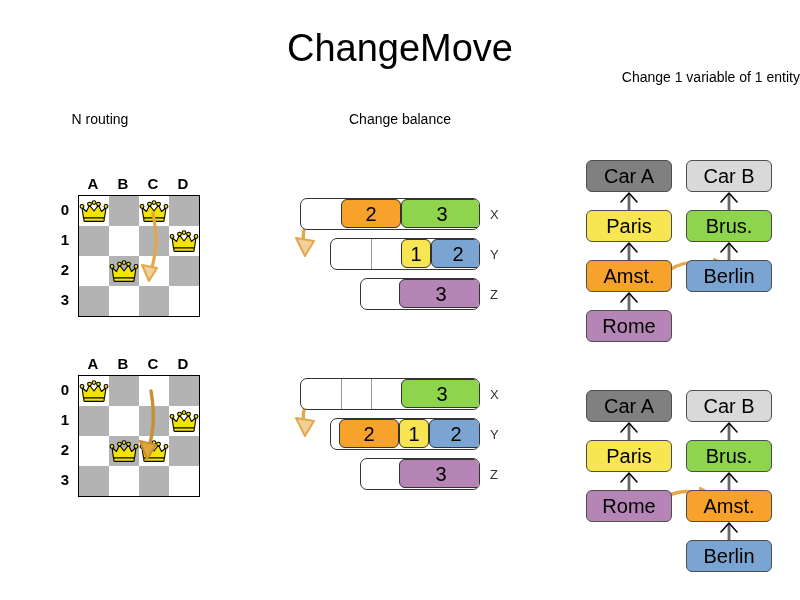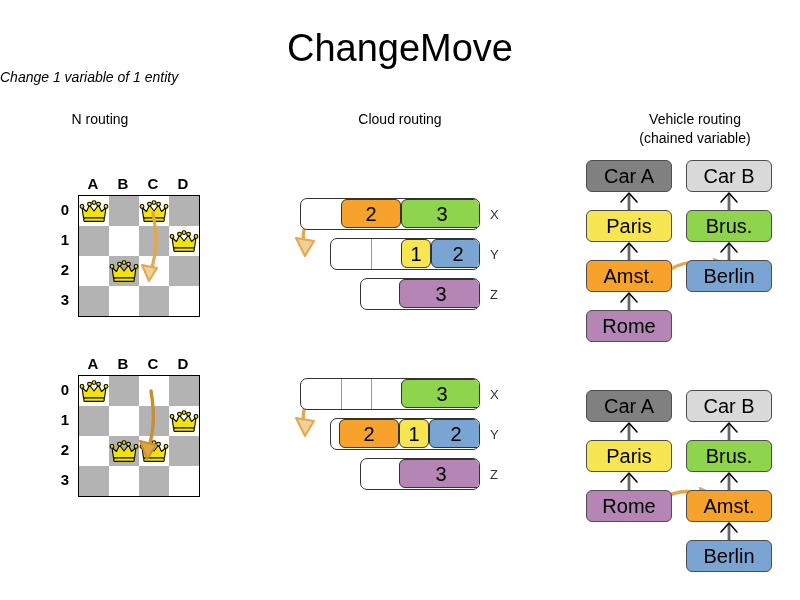--- a/index.html
+++ b/index.html
@@ -10,22 +10,22 @@
   }
   .stage{position:absolute;left:0;top:0;width:800px;height:600px;}
   .abs{position:absolute;}
 
   
   #page-title{
     left:0;top:26px;width:800px;text-align:center;
     font-size:38px;line-height:44px;font-weight:400;letter-spacing:0px;
   }
   #page-subtitle{
-    left:0;top:68px;width:800px;text-align:left;
-    font-size:14px;line-height:18px;font-style:italic;
+    left:0;top:68px;width:800px;text-align:right;
+    font-size:14px;line-height:18px;
   }
   .section-title{
     text-align:center;font-size:14px;line-height:19px;
   }
   #title-nqueens{left:10px;top:110px;width:180px;}
   #title-cloud{left:310px;top:110px;width:180px;}
   #title-vrp{left:605px;top:110px;width:180px;}
 
   
   .board-wrap{width:160px;height:160px;}
@@ -81,25 +81,21 @@
 </style>
 </head>
 <body>
 
 <div class="stage">
 
   <div class="abs" id="page-title">ChangeMove</div>
   <div class="abs" id="page-subtitle">Change 1 variable of 1 entity</div>
 
   <div class="abs section-title" id="title-nqueens">N routing</div>
-  <div class="abs section-title" id="title-cloud">Cloud routing</div>
-  <div class="abs section-title" id="title-vrp">
-    <div>Vehicle routing</div>
-    <div>(chained variable)</div>
-  </div>
+  <div class="abs section-title" id="title-cloud">Change balance</div>
 
   <div class="abs board-wrap" style="left:46px;top:195px;">
     <div class="col-labels">
         <div class="col-label" style="left: 0px;">A</div>
         <div class="col-label" style="left: 30px;">B</div>
         <div class="col-label" style="left: 60px;">C</div>
         <div class="col-label" style="left: 90px;">D</div>
       </div>
     <div class="row-labels">
         <div class="row-label" style="top: 0px;">0</div>

